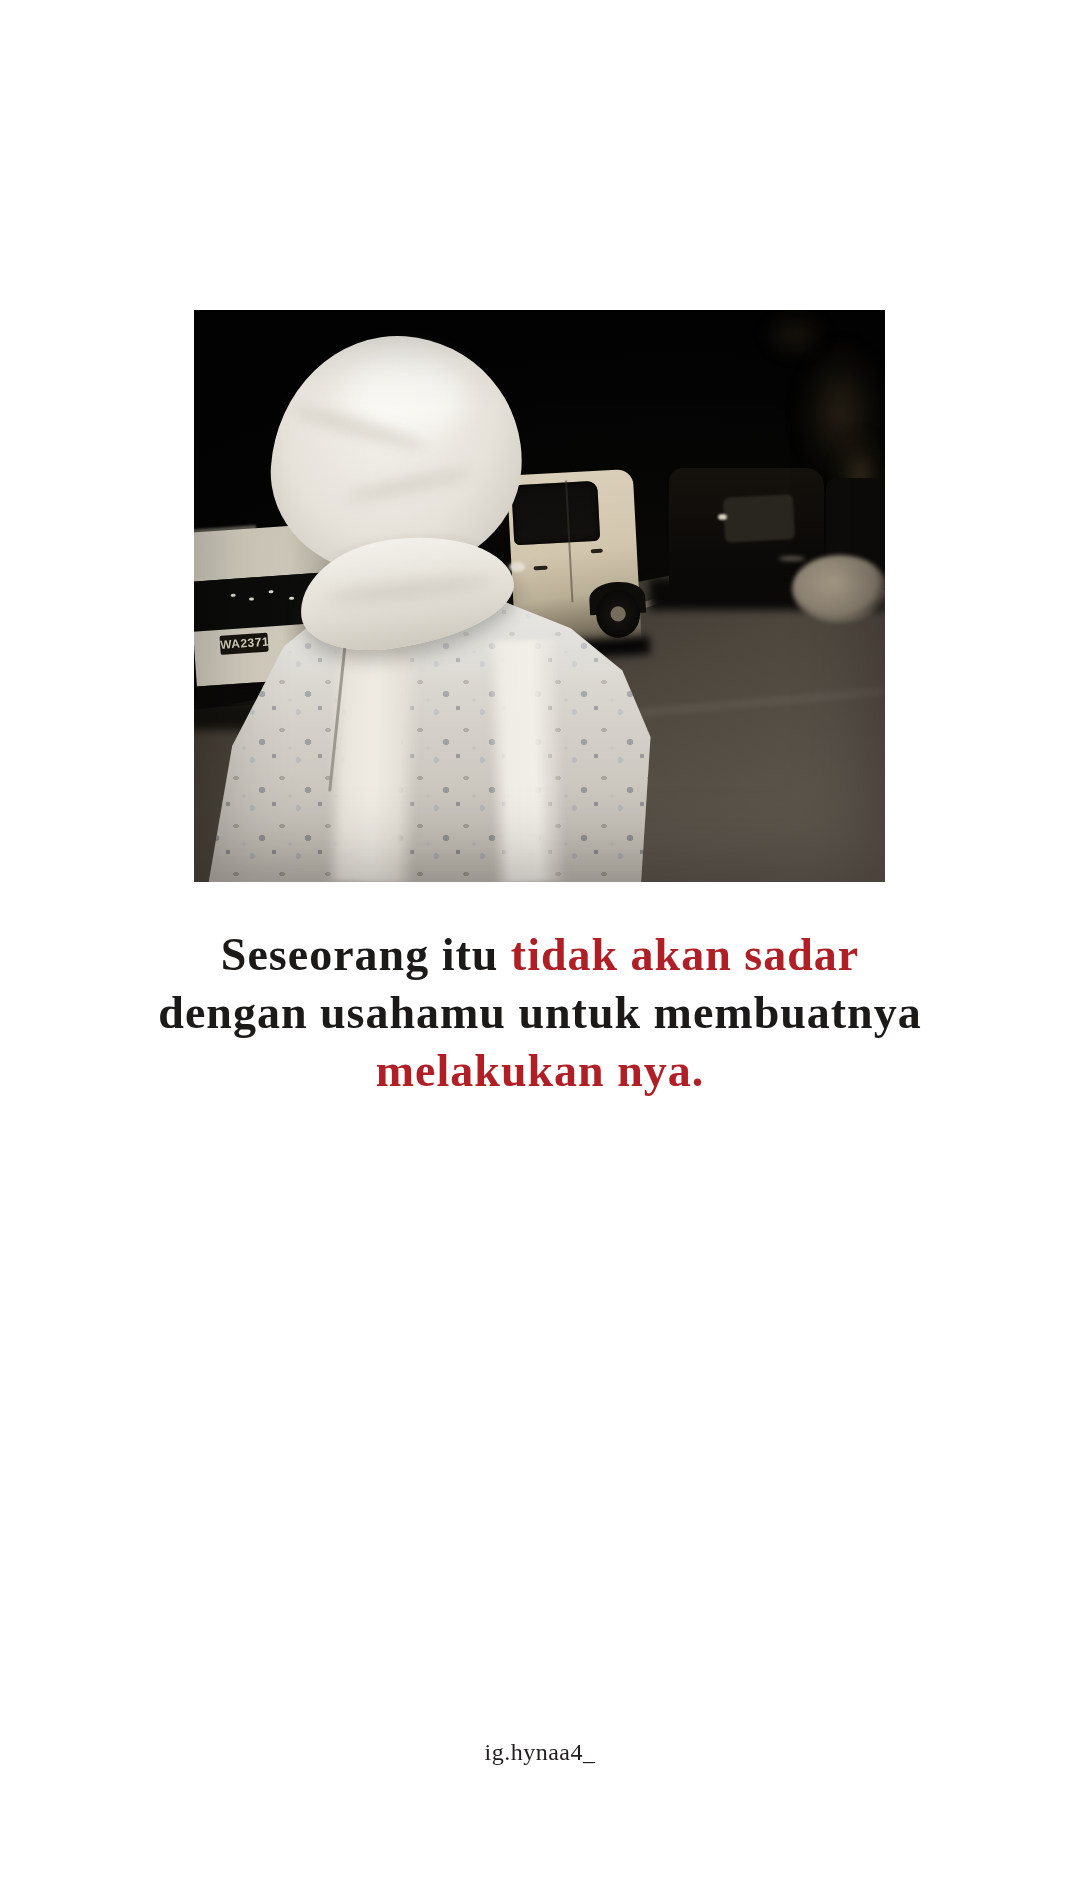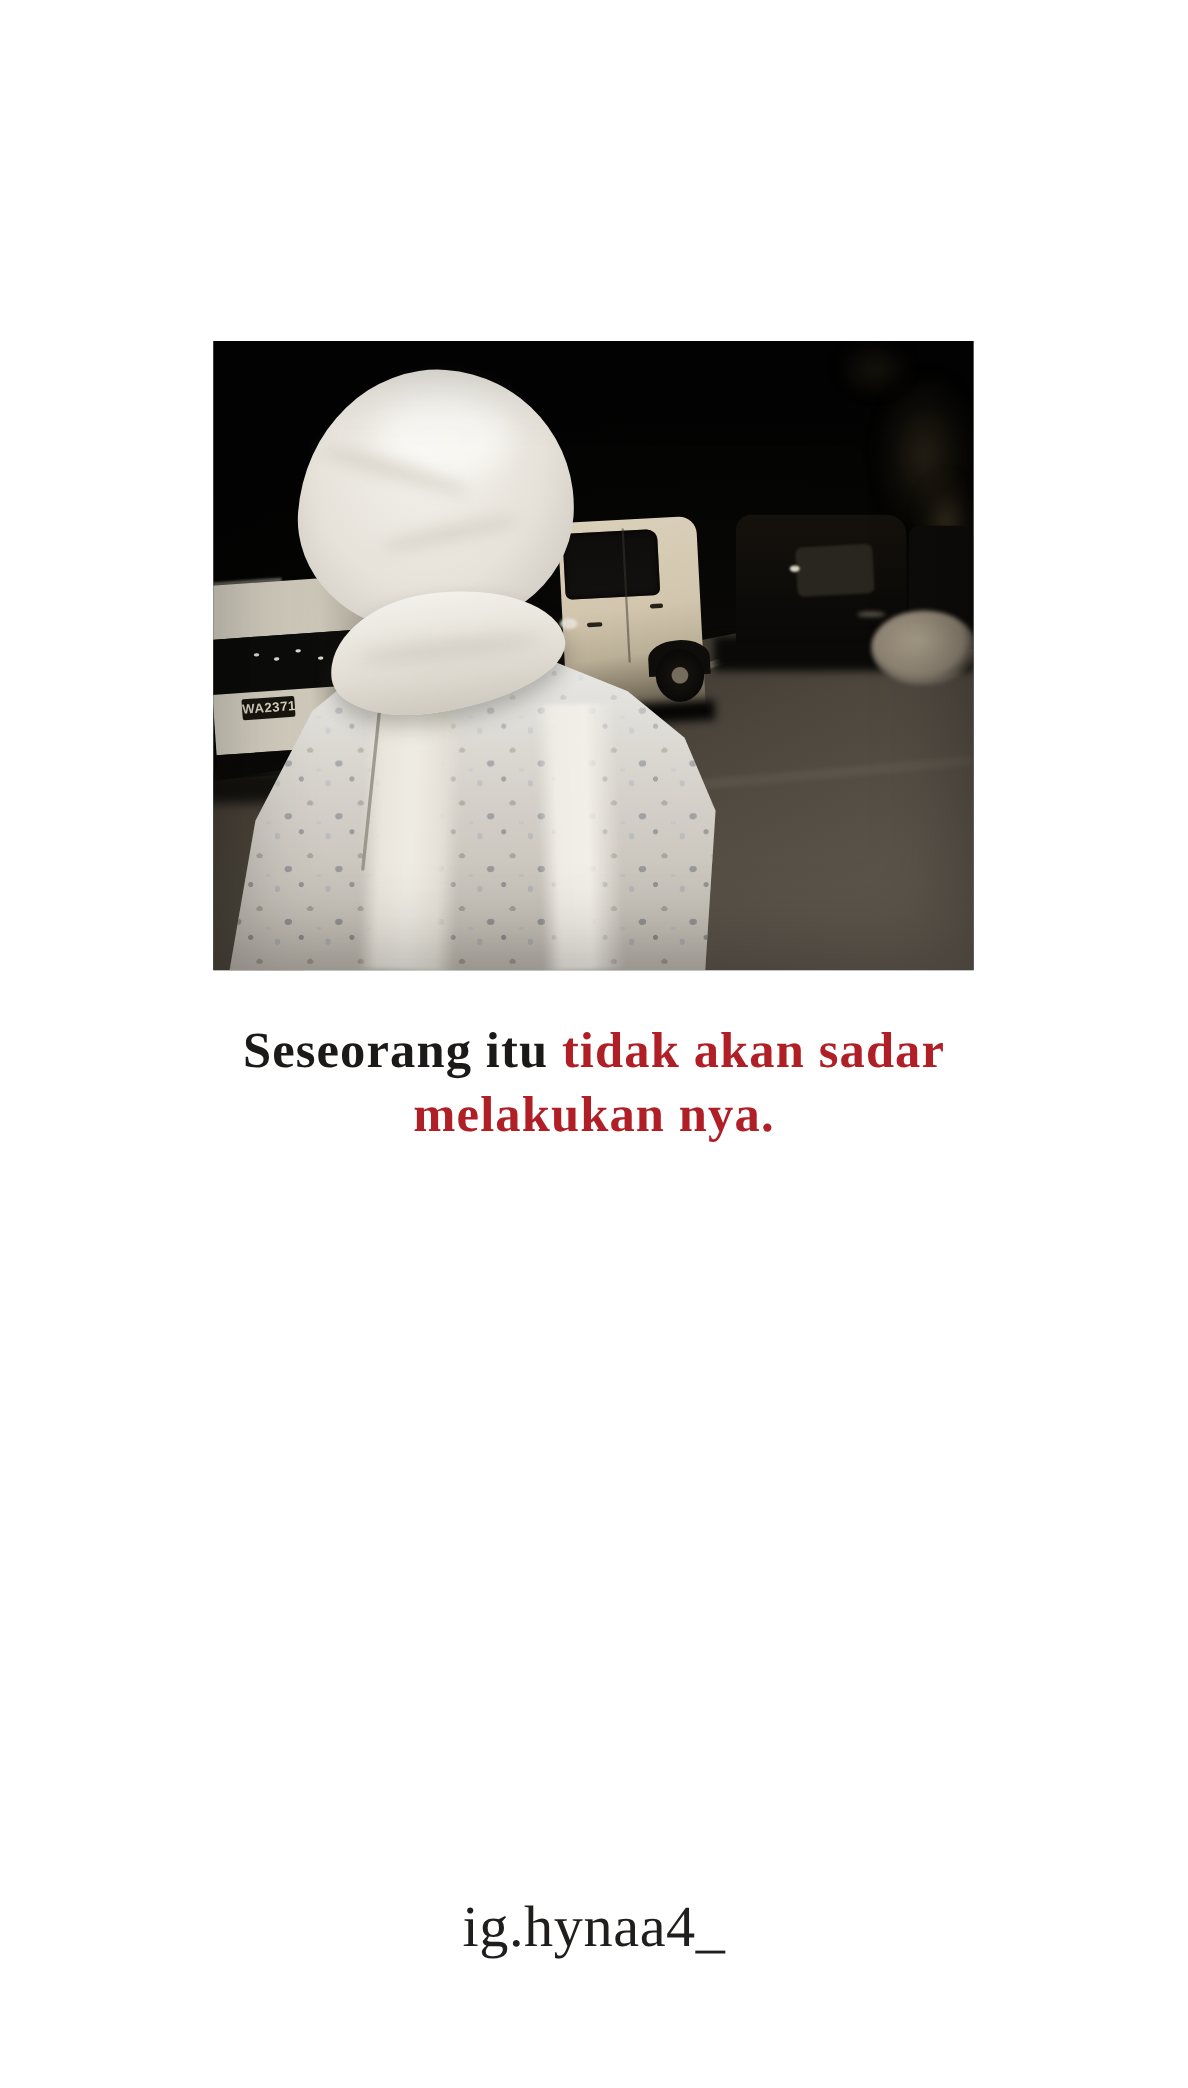--- a/index.html
+++ b/index.html
@@ -148,21 +148,21 @@
   .quote{
     position:absolute;left:0;right:0;top:926px;text-align:center;
     font-weight:700;font-size:46px;line-height:58px;letter-spacing:1px;color:var(--ink);
   }
   .quote .red{color:var(--accent);}
   .quote .black{color:var(--ink);}
 
   
   .watermark{
     position:absolute;left:0;right:0;top:1728px;text-align:center;
-    font-weight:400;font-size:53px;line-height:48px;letter-spacing:.5px;color:#1f1e1c;
+    font-weight:400;font-size:24px;line-height:48px;letter-spacing:.5px;color:#1f1e1c;
   }
 </style>
 </head>
 <body>
 
 <div class="canvas">
 
   <div class="photo">
     <div class="photo-inner">
       <div class="sky"></div>
@@ -223,18 +223,19 @@
       <div class="hijab-fold-2"></div>
       <div class="hijab-knot"></div>
       <div class="hijab-knot-fold"></div>
 
       <div class="vignette"></div>
     </div>
   </div>
 
   <div class="quote" id="quote">
       <div class="qline"><span class="black">Seseorang itu </span><span class="red">tidak akan sadar</span></div>
+      <div class="qline"><span class="black">dengan usahamu untuk membuatnya</span></div>
       <div class="qline"><span class="red">melakukan nya.</span></div>
     </div>
 
   <div class="watermark">ig.hynaa4_</div>
 
 </div>
 
 </body></html>

